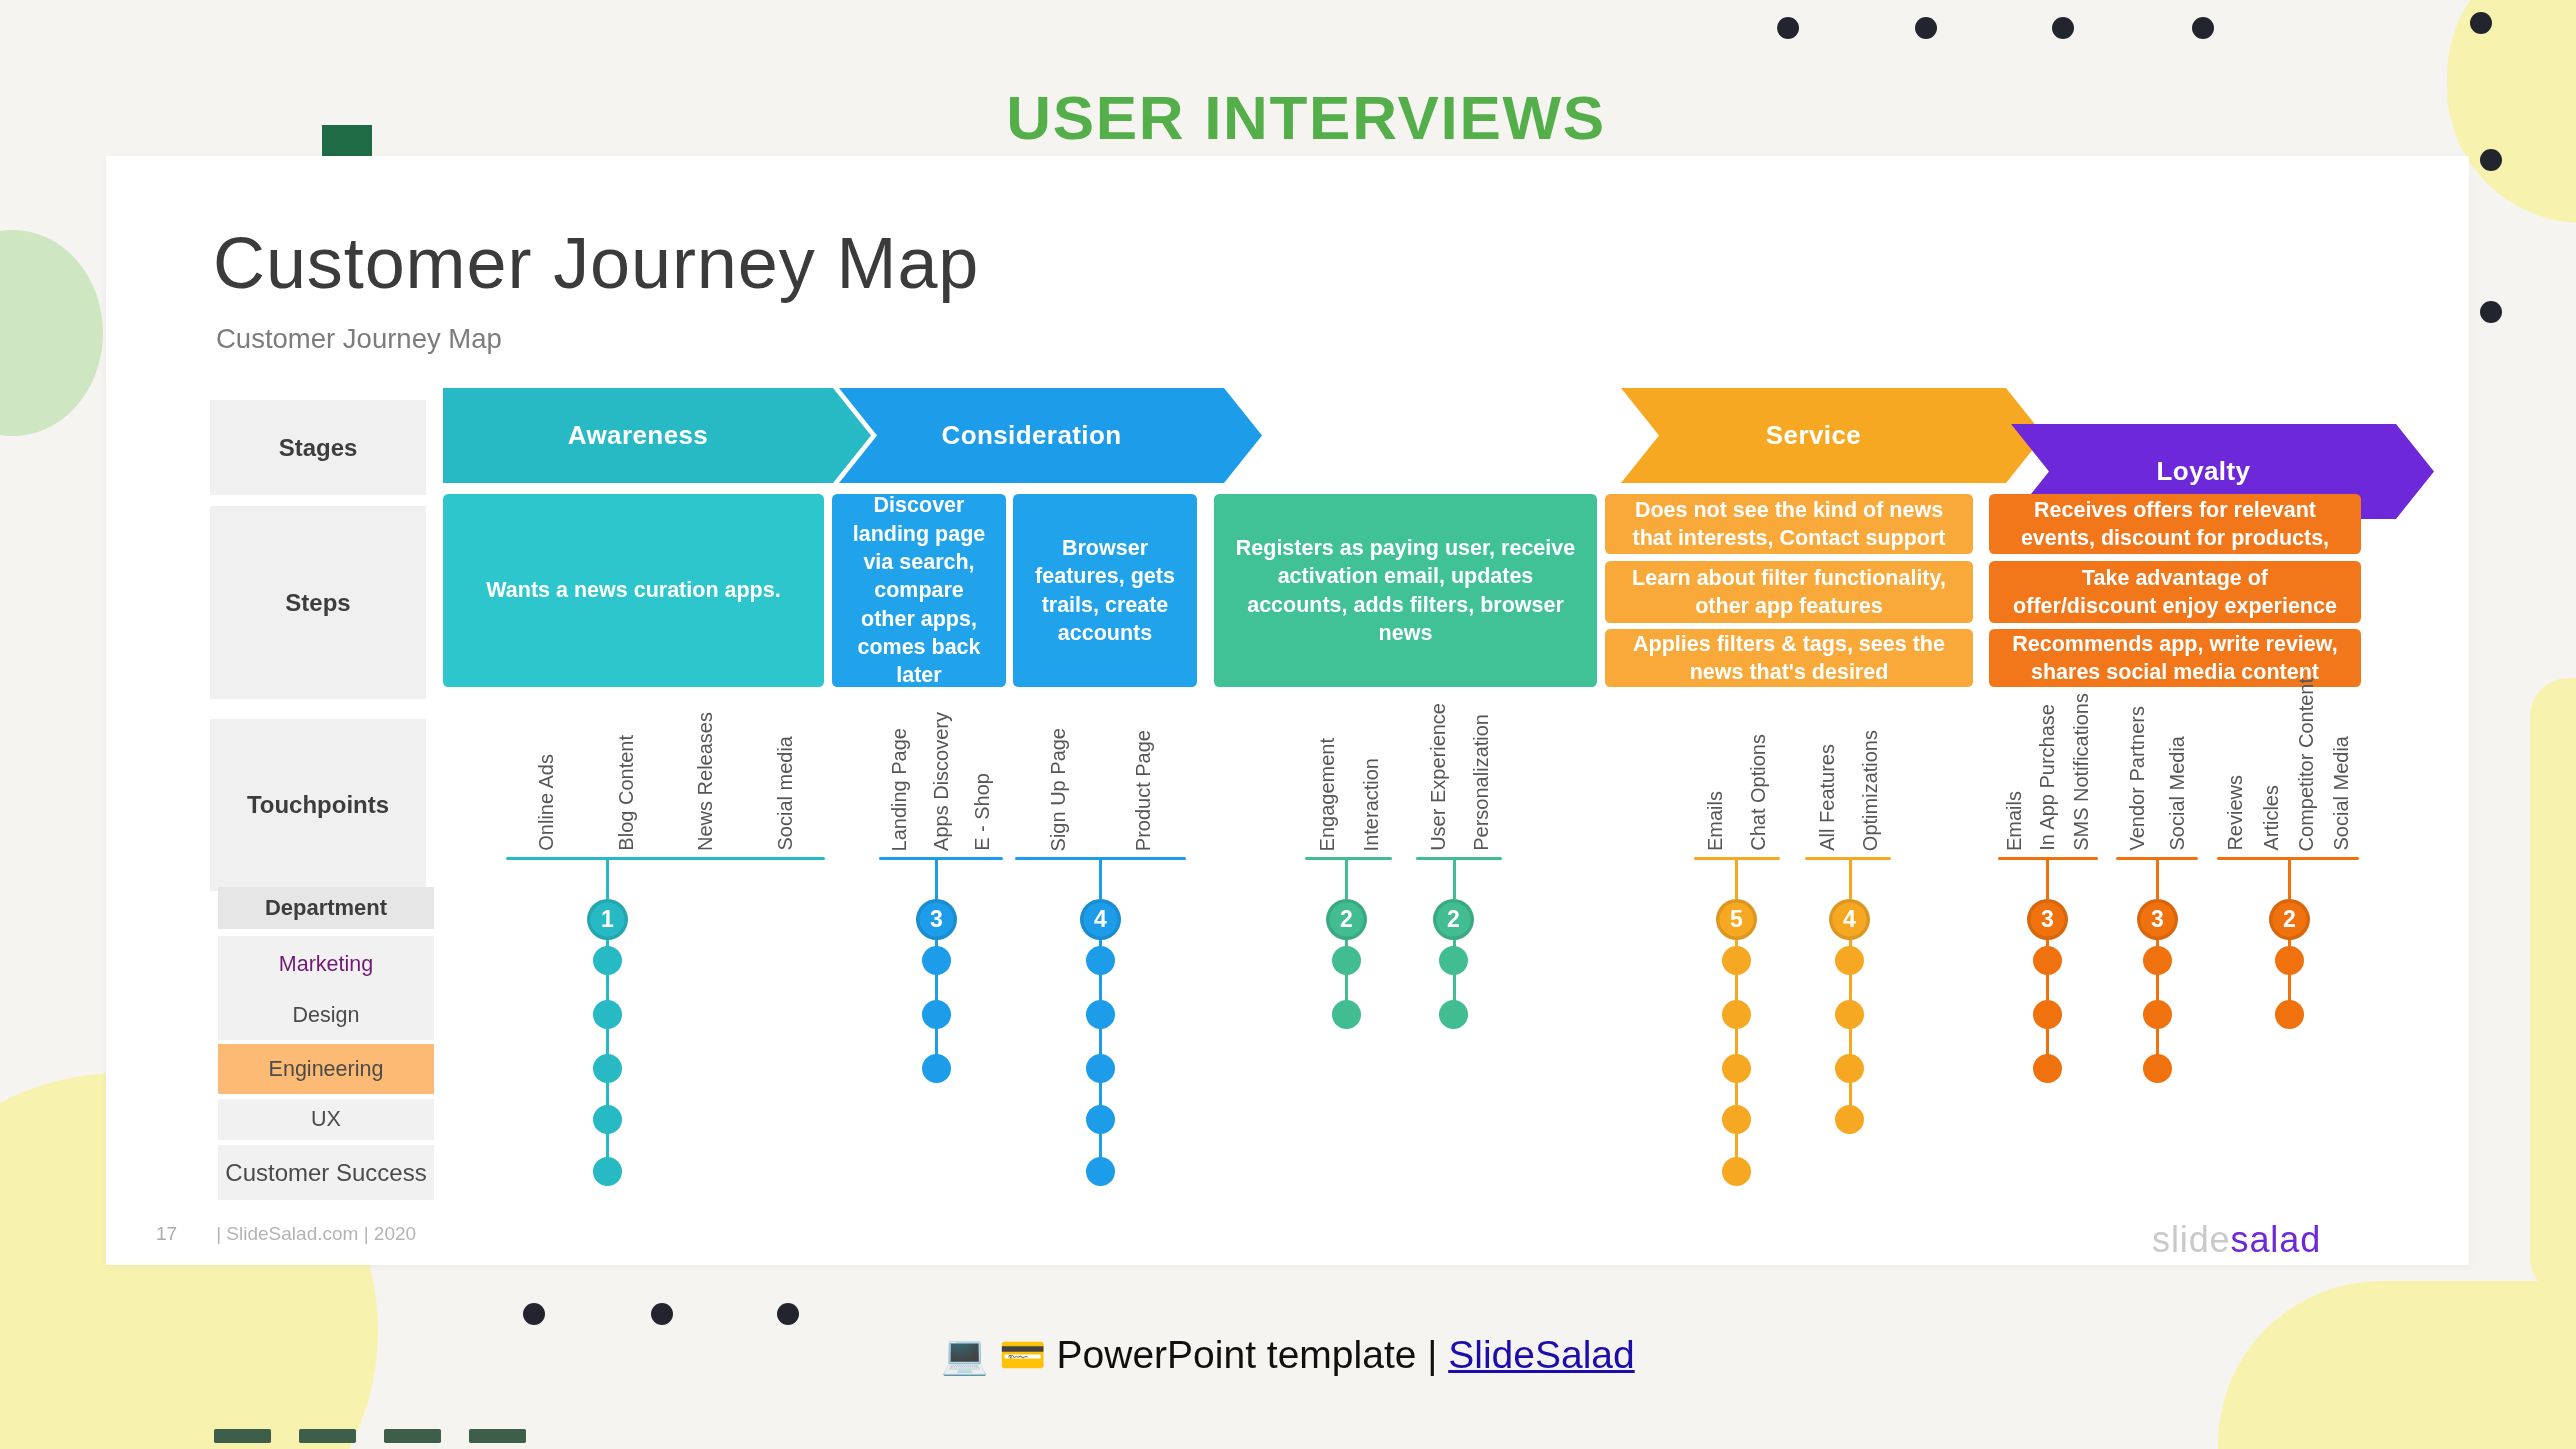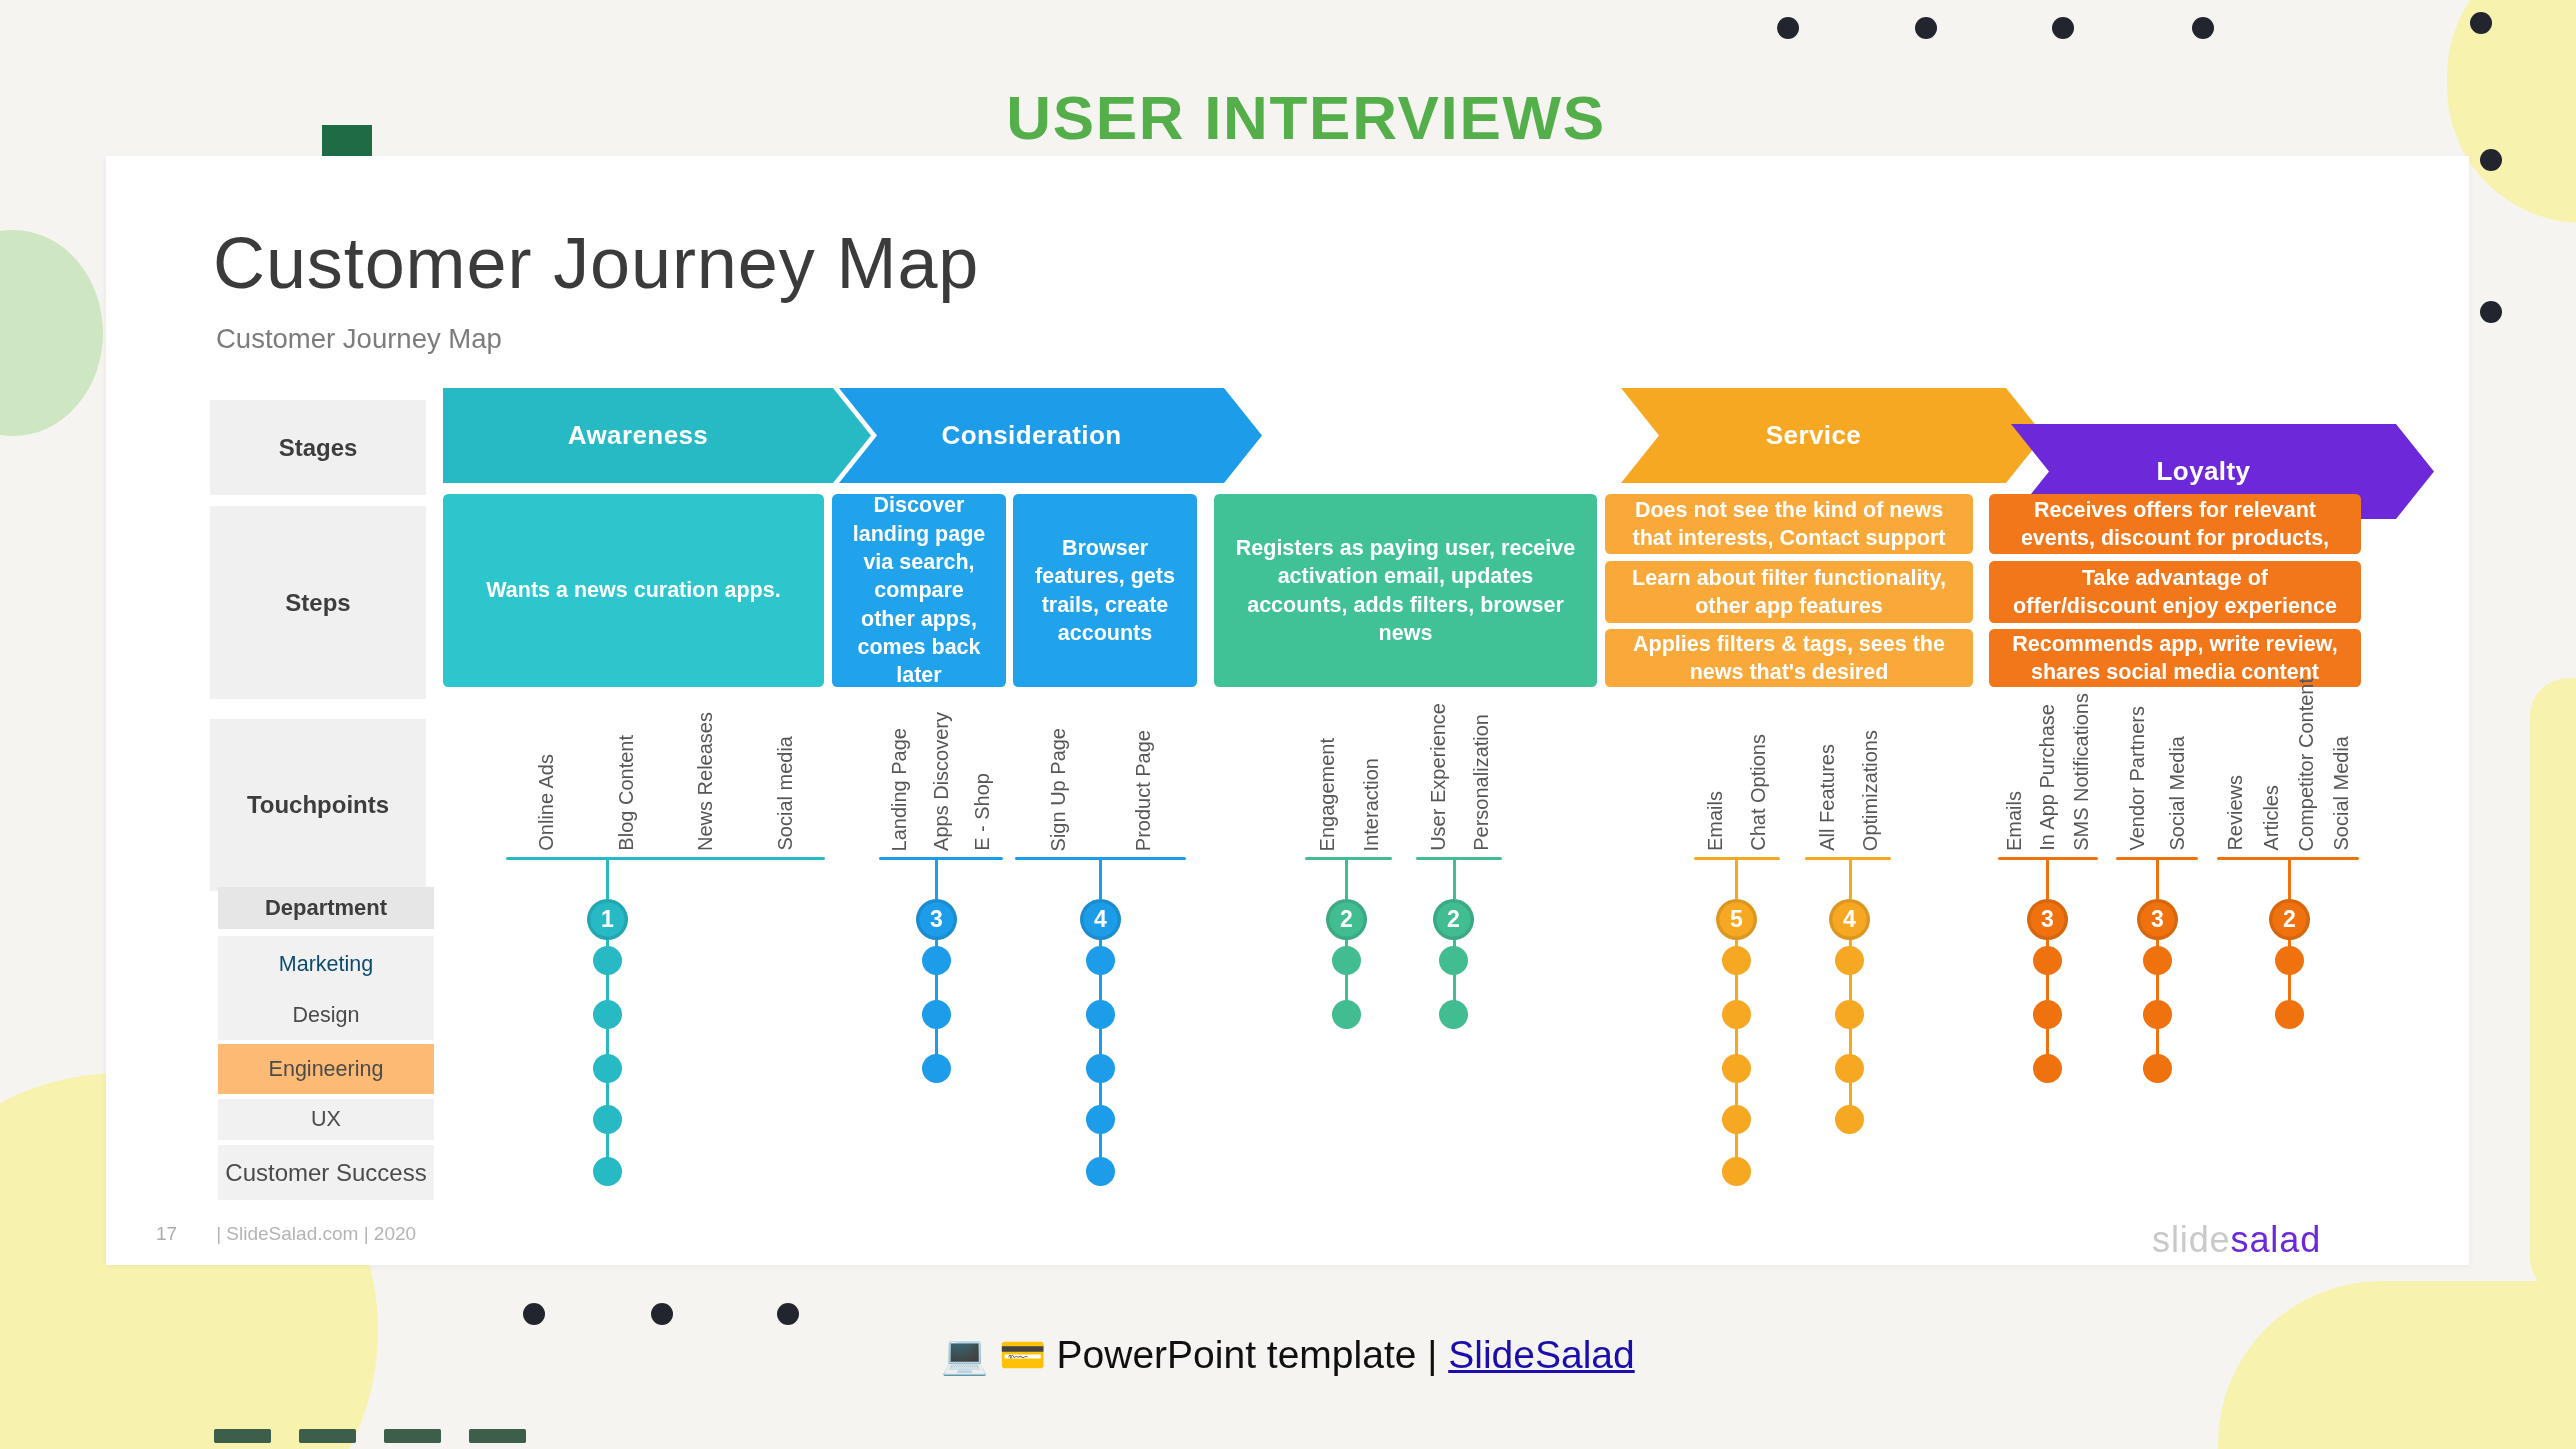--- a/index.html
+++ b/index.html
@@ -209,21 +209,21 @@
     <div style="position: absolute; left: 2280px; top: 860px; width: 2.6px; height: 39px; background: rgb(240, 114, 14);"></div>
     <div class="tp-label" style="position: absolute; left: 2214px; bottom: 598px;">Reviews</div>
     <div class="tp-label" style="position: absolute; left: 2250px; bottom: 598px;">Articles</div>
     <div class="tp-label" style="position: absolute; left: 2285px; bottom: 598px;">Competitor Content</div>
     <div class="tp-label" style="position: absolute; left: 2320px; bottom: 598px;">Social Media</div>
     <div style="position: absolute; left: 2280px; top: 920px; width: 2.6px; height: 95px; background: rgb(240, 114, 14);"></div>
     <div style="position: absolute; left: 2261px; top: 899px; width: 41px; height: 41px; border-radius: 50%; background: rgb(240, 114, 14); display: flex; align-items: center; justify-content: center; color: rgb(255, 255, 255); font-weight: 700; font-size: 23px; box-shadow: rgba(0, 0, 0, 0.1) 0px 0px 0px 3.4px inset;">2</div>
     <div style="position: absolute; left: 2267px; top: 946px; width: 29px; height: 29px; border-radius: 50%; background: rgb(240, 114, 14);"></div>
     <div style="position: absolute; left: 2267px; top: 1000px; width: 29px; height: 29px; border-radius: 50%; background: rgb(240, 114, 14);"></div>
     <div style="position: absolute; left: 210px; top: 887px; width: 216px; height: 42px; background: rgb(230, 230, 230); display: flex; align-items: center; justify-content: center; text-align: center; font-weight: 700; font-size: 22px; color: rgb(61, 61, 61); line-height: 1.15;">Department</div>
-    <div style="position: absolute; left: 210px; top: 936px; width: 216px; height: 56px; background: rgb(241, 241, 241); display: flex; align-items: center; justify-content: center; text-align: center; font-weight: 400; font-size: 21.5px; color: #0c4a6e; line-height: 1.15;">Marketing</div>
+    <div style="position: absolute; left: 210px; top: 936px; width: 216px; height: 56px; background: rgb(241, 241, 241); display: flex; align-items: center; justify-content: center; text-align: center; font-weight: 400; font-size: 21.5px; color: #701a75; line-height: 1.15;">Marketing</div>
     <div style="position: absolute; left: 210px; top: 990px; width: 216px; height: 50px; background: rgb(241, 241, 241); display: flex; align-items: center; justify-content: center; text-align: center; font-weight: 400; font-size: 21.5px; color: rgb(75, 75, 75); line-height: 1.15;">Design</div>
     <div style="position: absolute; left: 210px; top: 1044px; width: 216px; height: 50px; background: #fdba74; display: flex; align-items: center; justify-content: center; text-align: center; font-weight: 400; font-size: 21.5px; color: rgb(75, 75, 75); line-height: 1.15;">Engineering</div>
     <div style="position: absolute; left: 210px; top: 1099px; width: 216px; height: 41px; background: rgb(241, 241, 241); display: flex; align-items: center; justify-content: center; text-align: center; font-weight: 400; font-size: 21.5px; color: rgb(75, 75, 75); line-height: 1.15;">UX</div>
     <div style="position: absolute; left: 210px; top: 1145px; width: 216px; height: 55px; background: rgb(241, 241, 241); display: flex; align-items: center; justify-content: center; text-align: center; font-weight: 400; font-size: 24px; color: rgb(75, 75, 75); line-height: 1.15;">Customer Success</div>
   </div>
 
 <div class="footer">
   <span class="pgnum">17</span><span>| SlideSalad.com | 2020</span>
 </div>
 <div class="logo">

